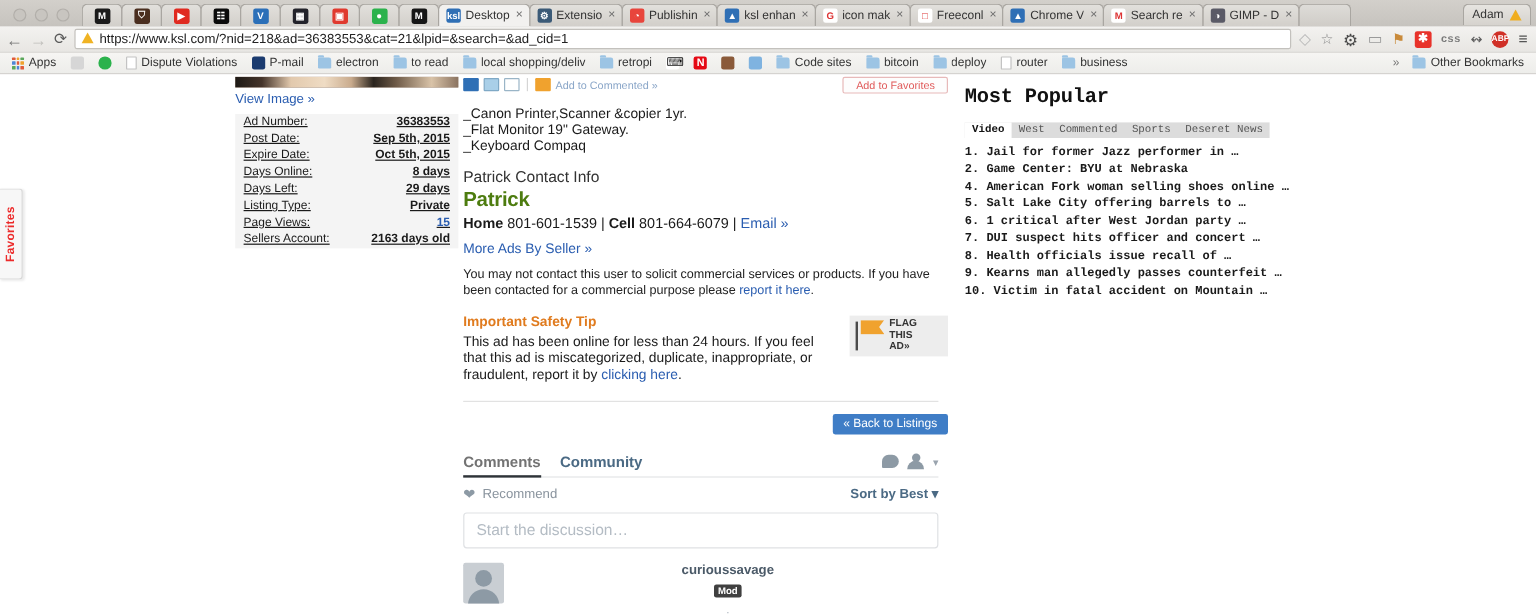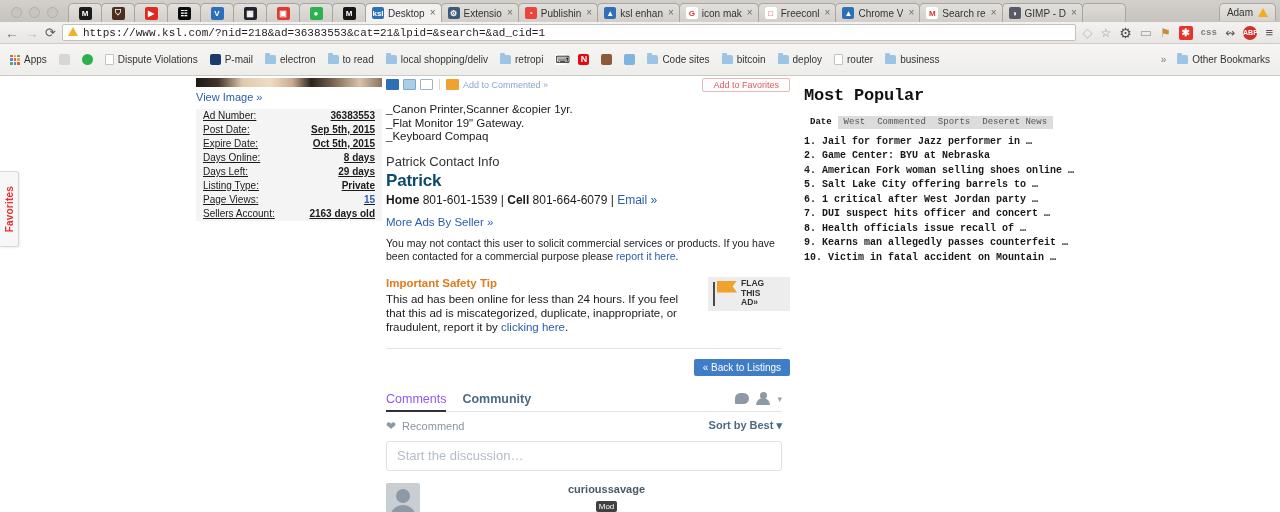--- a/index.html
+++ b/index.html
@@ -106,21 +106,21 @@
     color: #222;
     overflow: hidden;
   }
   .lock-warn {
     width: 0; height: 0;
     border-left: 5px solid transparent;
     border-right: 5px solid transparent;
     border-bottom: 9px solid #f0b323;
     position: relative; top: -1px;
   }
-  .url-txt { white-space: nowrap; overflow: hidden; font-family: Liberation Mono, monospace; }
+  .url-txt { white-space: nowrap; overflow: hidden; }
   .omni-icons { display: flex; align-items: center; gap: 8px; padding-right: 2px; }
   .oi { font-size: 12px; color: #6f6f6f; line-height: 1; }
   .oi.star { color: #8a8a8a; }
   .oi.shield { color: #b9b9b9; font-size: 13px; }
   .oi.gear { color: #4a4a4a; font-size: 14px; }
   .oi.cast { color: #9a9a9a; font-size: 13px; }
   .oi.flag { color: #c98a3a; font-size: 12px; }
   .badge-red {
     width: 14px; height: 14px; background: #e8322a; border-radius: 2px;
     display: flex; align-items: center; justify-content: center;
@@ -131,21 +131,21 @@
   .abp {
     width: 14px; height: 14px; border-radius: 50%;
     background: #d03027; color: #fff;
     font-size: 7px; font-weight: bold;
     display: flex; align-items: center; justify-content: center;
   }
   .oi.menu { font-size: 13px; color: #555; }
 
   
   .bookmarks {
-    height: 32px;
+    height: 18px;
     background: linear-gradient(#f6f5f3,#ededea);
     border-bottom: 1px solid #cbc9c5;
     display: flex; align-items: center;
     padding: 0 4px;
     font-size: 10px; color: #333;
     overflow: hidden;
     white-space: nowrap;
   }
   .bm { display: flex; align-items: center; gap: 4px; padding: 0 6px; height: 16px; }
   .bm .lbl { max-width: 96px; overflow: hidden; }
@@ -268,21 +268,21 @@
     margin-left: auto;
     border: 1px solid #e7b9b9;
     color: #e05b5b;
     font-size: 9px;
     padding: 1px 10px;
     border-radius: 2px;
     background: #fdfdfd;
   }
   .desc { font-size: 11.5px; color: #1a1a1a; line-height: 13.5px; margin-bottom: 10px; margin-top: 12px; }
   .sect-h { font-size: 13px; color: #333; margin-bottom: 2px; font-weight: normal; }
-  .seller-name { font-size: 17px; font-weight: bold; color: #0c4a6e; letter-spacing: -.2px; margin-bottom: 2px; }
+  .seller-name { font-size: 17px; font-weight: bold; color: #4d7c0f; letter-spacing: -.2px; margin-bottom: 2px; }
   .phones { font-size: 12px; color: #1a1a1a; margin-bottom: 5px; }
   .phones b { font-weight: bold; }
   .phones a, .linkblue { color: #2a5db0; }
   .more-ads { font-size: 11.5px; color: #2a5db0; display: inline-block; margin-bottom: 9px; }
   .disclaimer { font-size: 10.5px; color: #222; line-height: 13px; margin-bottom: 14px; width: 396px; }
   .disclaimer a { color: #2a5db0; }
   .safety-wrap { display: flex; align-items: flex-start; gap: 10px; margin-bottom: 14px; }
   .safety-txt { flex: 1; }
   .safety-h { color: #e07b1e; font-weight: bold; font-size: 11.5px; margin-bottom: 3px; }
   .safety-b { font-size: 11.5px; color: #1a1a1a; line-height: 14px; width: 295px; }
@@ -303,21 +303,21 @@
   .backbtn {
     background: #3f7dc6; color: #fff; font-size: 10px;
     padding: 3px 9px; border-radius: 2px;
     float: right; margin-bottom: 12px;
   }
   .clear { clear: both; }
 
   
   .disqus { width: 396px; padding-top: 4px; }
   .dq-tabs { display: flex; align-items: center; border-bottom: 1px solid #e3e4e6; padding-bottom: 5px; }
-  .dq-tab { font-size: 12.5px; font-weight: normal; color: #8b5cf6; margin-right: 16px; position: relative; }
+  .dq-tab { font-size: 12.5px; font-weight: bold; color: #737373; margin-right: 16px; position: relative; }
   .dq-tab.active::after {
     content: ""; position: absolute; left: 0; right: 0; bottom: -6px; height: 2px; background: #2e3338;
   }
   .dq-tab.alt { color: #4b6a84; font-weight: bold; }
   .dq-right { margin-left: auto; display: flex; align-items: center; gap: 7px; }
   .bubble { width: 14px; height: 11px; background: #8d9aa5; border-radius: 6px 6px 6px 1px; }
   .person { width: 14px; height: 13px; position: relative; }
   .person::before { content:""; position:absolute; top:0; left:3.5px; width:7px; height:7px; border-radius:50%; background:#8d9aa5; }
   .person::after { content:""; position:absolute; bottom:0; left:0; width:14px; height:7px; border-radius:7px 7px 0 0; background:#8d9aa5; }
   .caret { color: #9aa4ae; font-size: 9px; }
@@ -333,21 +333,21 @@
     font-size: 13px; color: #b4bcc4;
     margin-bottom: 12px;
   }
   .comment { display: flex; gap: 11px; }
   .avatar { width: 34px; height: 34px; background: #c9ced3; border-radius: 2px; position: relative; overflow: hidden; }
   .avatar::before { content:""; position:absolute; top:6px; left:10px; width:14px; height:14px; border-radius:50%; background:#8d9aa5; }
   .avatar::after { content:""; position:absolute; bottom:-4px; left:4px; width:26px; height:16px; border-radius:13px 13px 0 0; background:#8d9aa5; }
   .cbody { flex: 1; }
   .cmeta { display: flex; align-items: center; gap: 6px; font-size: 10.5px; margin-bottom: 3px; flex-direction: column; }
   .cuser { font-weight: bold; color: #4b5a68; font-size: 11px; }
-  .cbadge { background: #404040; color: #fff; font-size: 8px; padding: 1px 3px; border-radius: 2px; font-weight: normal; }
+  .cbadge { background: #404040; color: #fff; font-size: 8px; padding: 1px 3px; border-radius: 2px; font-weight: bold; }
   .cdot { color: #b4bcc4; }
   .ctime { color: #a0a9b2; }
   .ctext { font-size: 12.5px; color: #2e3338; margin-bottom: 3px; }
   .cactions { display: flex; align-items: center; gap: 6px; font-size: 10.5px; color: #a9b1b9; }
   .cactions .sep { color: #d6d9dc; }
 
   
   .mp-title { font-size: 17px; font-weight: bold; color: #111; margin-bottom: 6px; letter-spacing: -.2px; }
   .mp-tabs {
     background: #dcdcdc; display: inline-flex; align-items: stretch;
@@ -720,21 +720,21 @@
             </div>
           </div>
         </div>
 
       </div>
     </div>
 
     <div class="col-right">
       <div class="mp-title">Most Popular</div>
       <div class="mp-tabs" id="mp-tabs">
-          <span class="mp-tab active">Date</span>
+          <span class="mp-tab active">Video</span>
           <span class="mp-tab">West</span>
           <span class="mp-tab">Commented</span>
           <span class="mp-tab">Sports</span>
           <span class="mp-tab">Deseret News</span>
         </div>
       <ol class="mp-list" id="mp-list">
           <li><span class="n">1.</span><span> Jail for former Jazz performer in …</span></li>
           <li><span class="n">2.</span><span> Game Center: BYU at Nebraska</span></li>
           <li><span class="n">4.</span><span> American Fork woman selling shoes online …</span></li>
           <li><span class="n">5.</span><span> Salt Lake City offering barrels to …</span></li>

